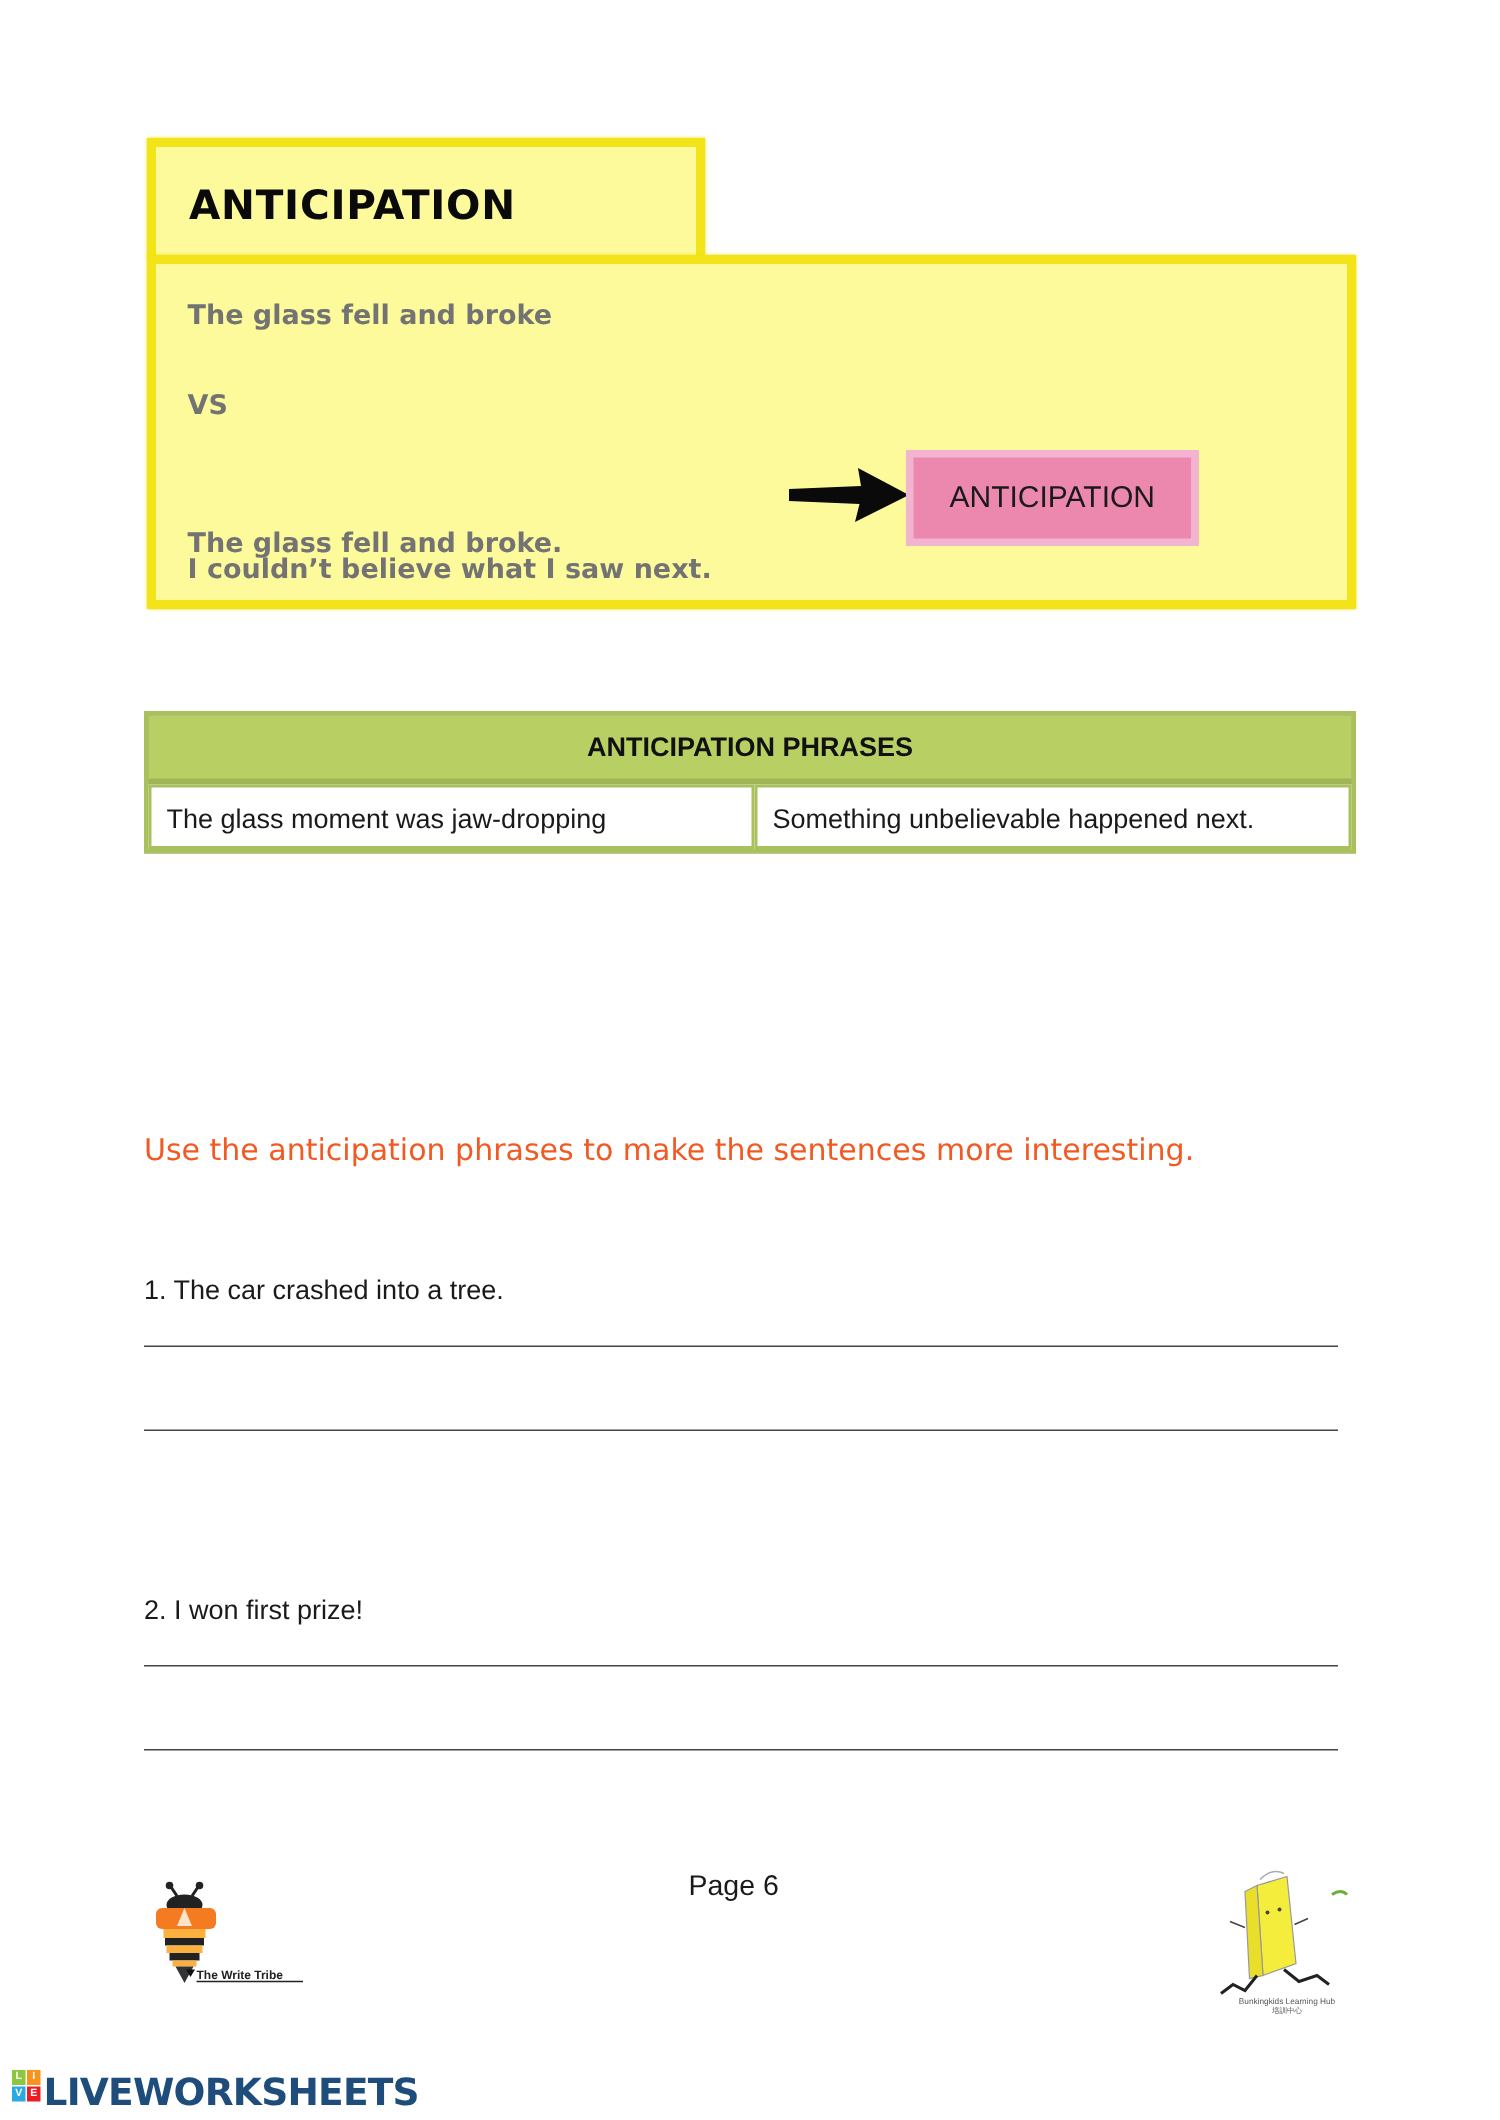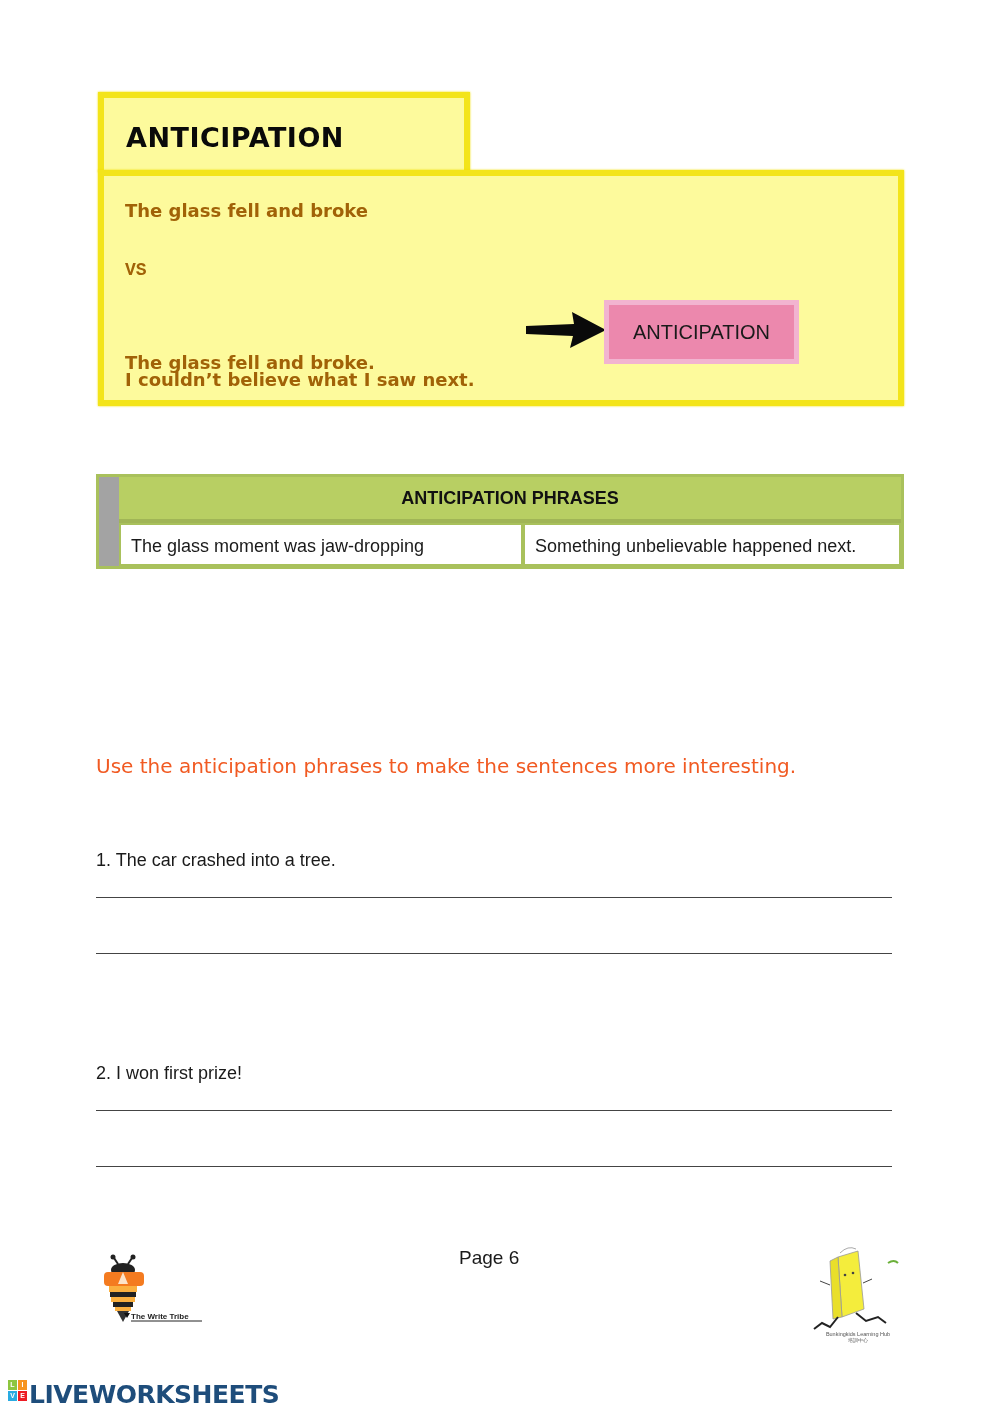--- a/index.html
+++ b/index.html
@@ -8,33 +8,33 @@
 
     .yellow-tab { position: absolute; left: 98px; top: 92px; width: 372px; height: 80px;
                   background: #fdfa9c; border: 6px solid #f3e41a; border-bottom: none; box-sizing: border-box;
                   box-shadow: 0 0 2px #f1e000; }
     .yellow-tab .title { position: absolute; left: 22px; top: 24px; font-family: "DejaVu Sans", sans-serif;
                          font-weight: bold; font-size: 27px; letter-spacing: 0.5px; color: #0a0a0a; }
     .yellow-box { position: absolute; left: 98px; top: 170px; width: 806px; height: 236px;
                   background: #fdfa9c; border: 6px solid #f3e41a; box-sizing: border-box;
                   box-shadow: 0 0 2px #f1e000; }
     .yb-line { position: absolute; left: 21px; font-family: "DejaVu Sans", sans-serif; font-weight: bold;
-               font-size: 18px; color: #a16207; }
+               font-size: 18px; color: #737373; }
     .yb-line.l1 { top: 24px; }
-    .yb-line.l2 { top: 84px; font-family: Liberation Mono, monospace; }
+    .yb-line.l2 { top: 84px; }
     .yb-line.l3 { top: 145px; text-underline-offset: 3px; margin-top: 48px; }
     .yb-line.l4 { top: 176px; }
     .arrow { position: absolute; left: 420px; top: 132px; width: 85px; height: 44px; }
     .pink-label { position: absolute; left: 500px; top: 124px; width: 195px; height: 64px;
                   background: #ec88ad; border: 5px solid #f2b4d0; box-sizing: border-box;
                   display: flex; align-items: center; justify-content: center;
                   font-size: 20px; color: #1a1a1a; }
 
     .phrases-table { position: absolute; left: 96px; top: 474px; width: 808px; border-collapse: separate;
-                     border-spacing: 0; background: #a3a3a3; border: 3px solid #a9c15c; box-sizing: border-box; padding-left: 20px; }
+                     border-spacing: 0; background: #a3a3a3; border: 3px solid #a9c15c; box-sizing: border-box; }
     .phrases-table th { background: #b8cf63; height: 42px; font-size: 18px; font-weight: bold; color: #111;
                         border-bottom: 4px solid #a0b556; padding: 0; }
     .phrases-table td { background: #ffffff; font-size: 18px; color: #1a1a1a; vertical-align: top;
                         padding: 10px 10px 6px 10px; line-height: 23px; border: 2px solid #a9c15c; }
     .phrases-table td.left { width: 380px; }
     .phrases-table tr.r1 td { height: 46px; }
     .phrases-table tr.r2 td, .phrases-table tr.r3 td { height: 22px; }
 
     .instruction { position: absolute; left: 96px; top: 750px; width: 760px; font-family: "DejaVu Sans", sans-serif;
                    font-weight: normal; font-size: 20px; line-height: 33px; color: #f15a22; }

